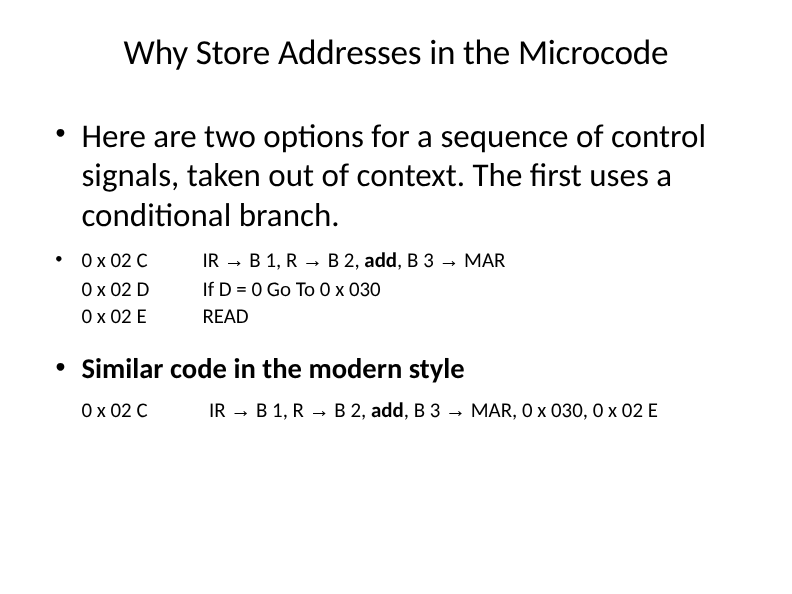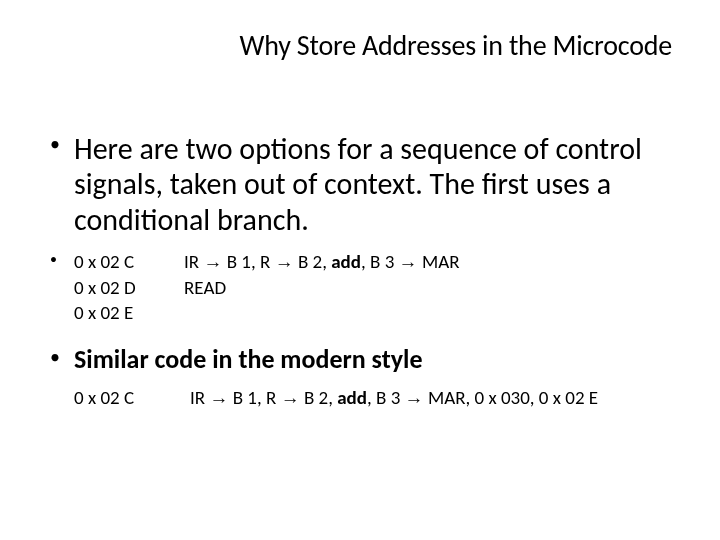--- a/index.html
+++ b/index.html
@@ -5,24 +5,24 @@
   * { margin: 0; padding: 0; box-sizing: border-box; }
   body {
     width: 720px;
     height: 540px;
     background: #fff;
     font-family: Calibri, "Segoe UI", Arial, sans-serif;
     color: #000;
     padding: 28px 48px 20px 48px;
   }
   .title {
-    font-size: 28px;
+    font-size: 32px;
     font-weight: 400;
-    text-align: right;
-    margin-bottom: 68px;
+    text-align: center;
+    margin-bottom: 40px;
     letter-spacing: -0.2px;
   }
   .bullet-row {
     display: flex;
     align-items: flex-start;
     margin-bottom: 10px;
   }
   .bullet-dot {
     width: 26px;
     flex-shrink: 0;
@@ -88,20 +88,21 @@
   <div class="bullet-text codeblock">
     <div class="addr-col">
       <div>0 x 02 C</div>
       <div>0 x 02 D</div>
       <div>0 x 02 E</div>
     </div>
     <div class="instr-col">
       <div>
         <span>IR </span><span class="arrow">→</span><span> B 1, R </span><span class="arrow">→</span><span> B 2, </span><b>add</b><span>, B 3 </span><span class="arrow">→</span><span> MAR</span>
       </div>
+      <div>If D = 0 Go To 0 x 030</div>
       <div>READ</div>
     </div>
   </div>
 </div>
 
 <div class="bullet-row">
   <div class="bullet-dot"><span class="dot-glyph">•</span></div>
   <div class="bullet-text para2">Similar code in the modern style</div>
 </div>
 

